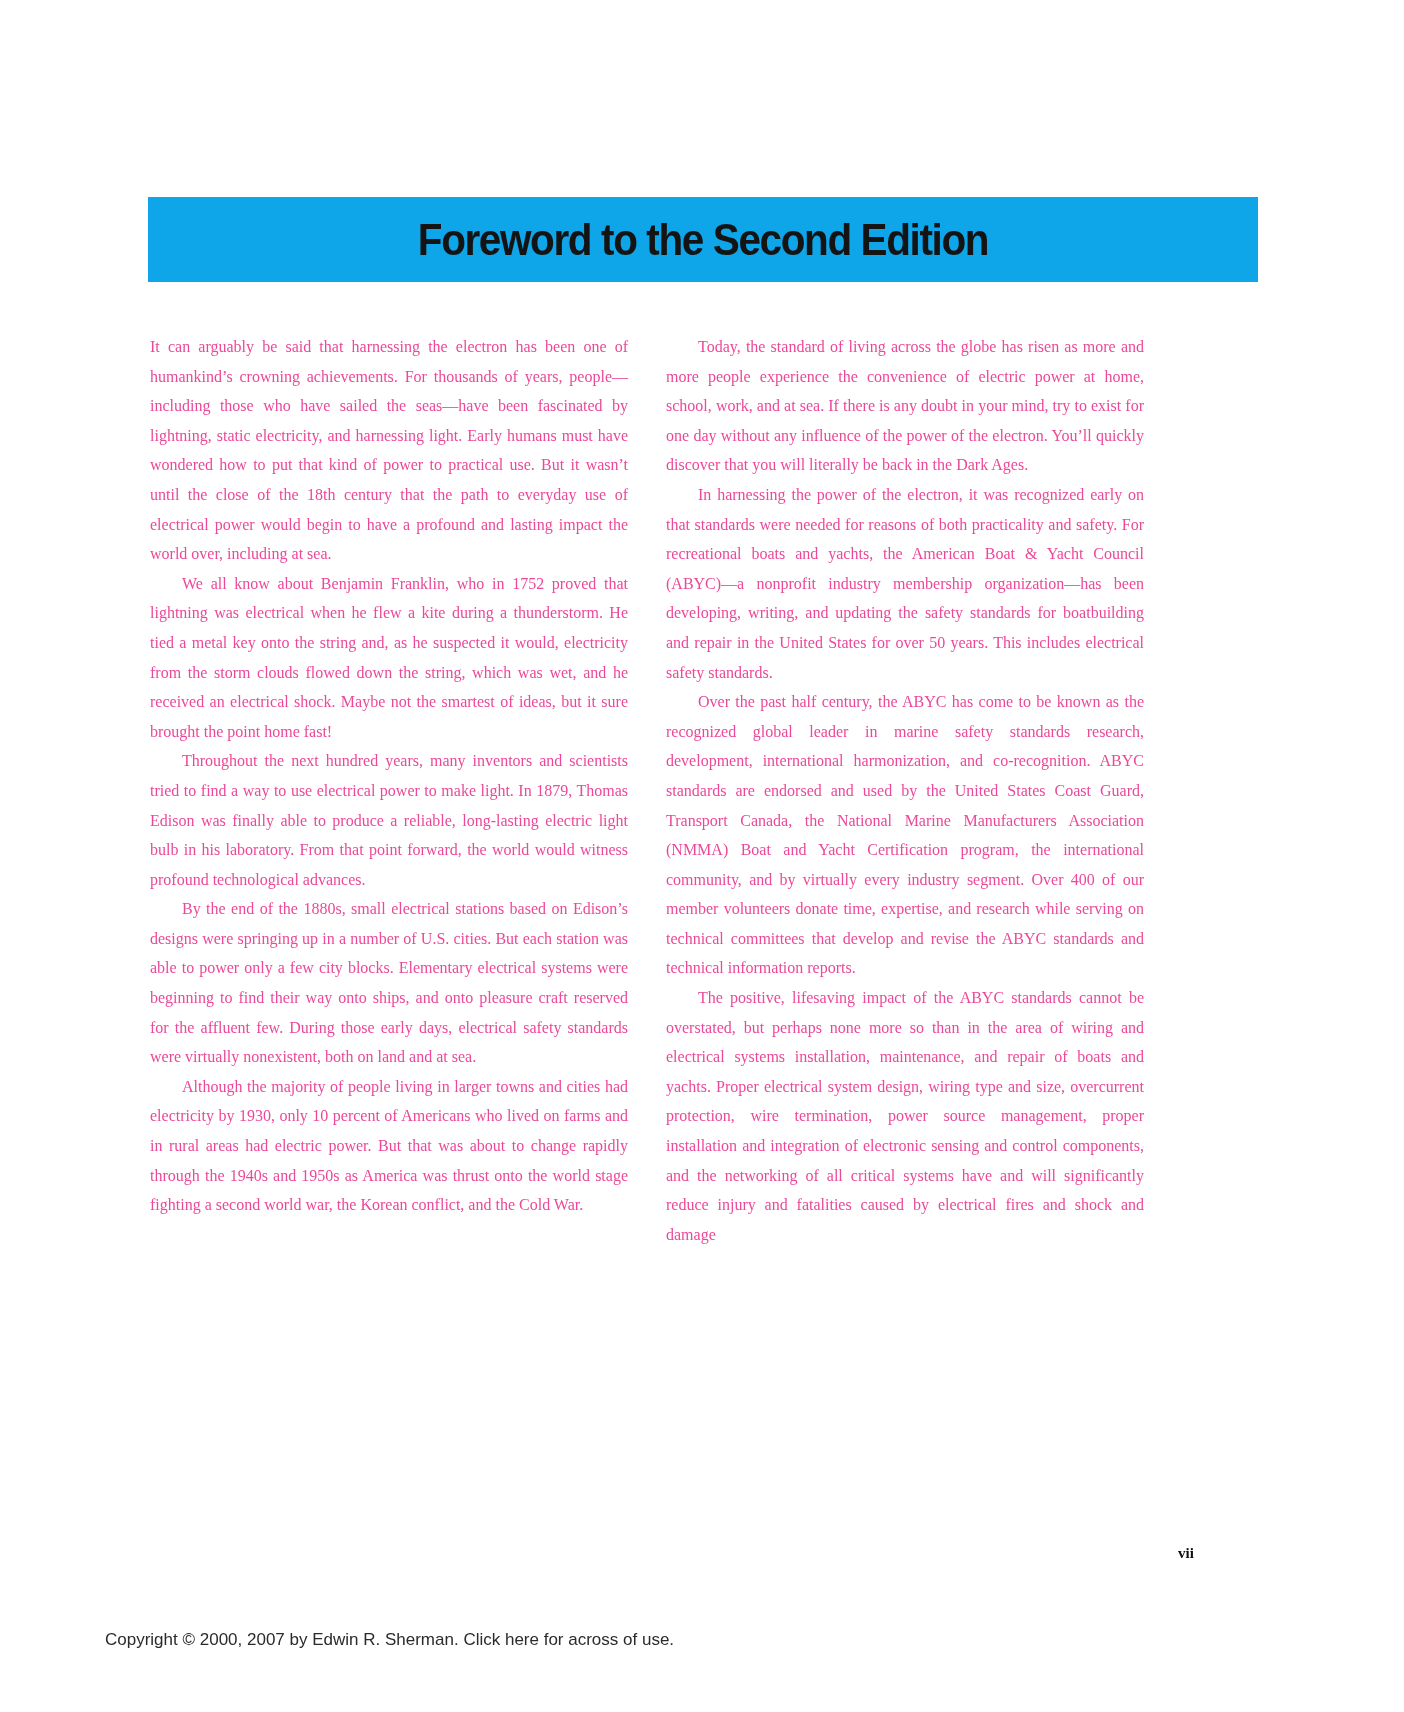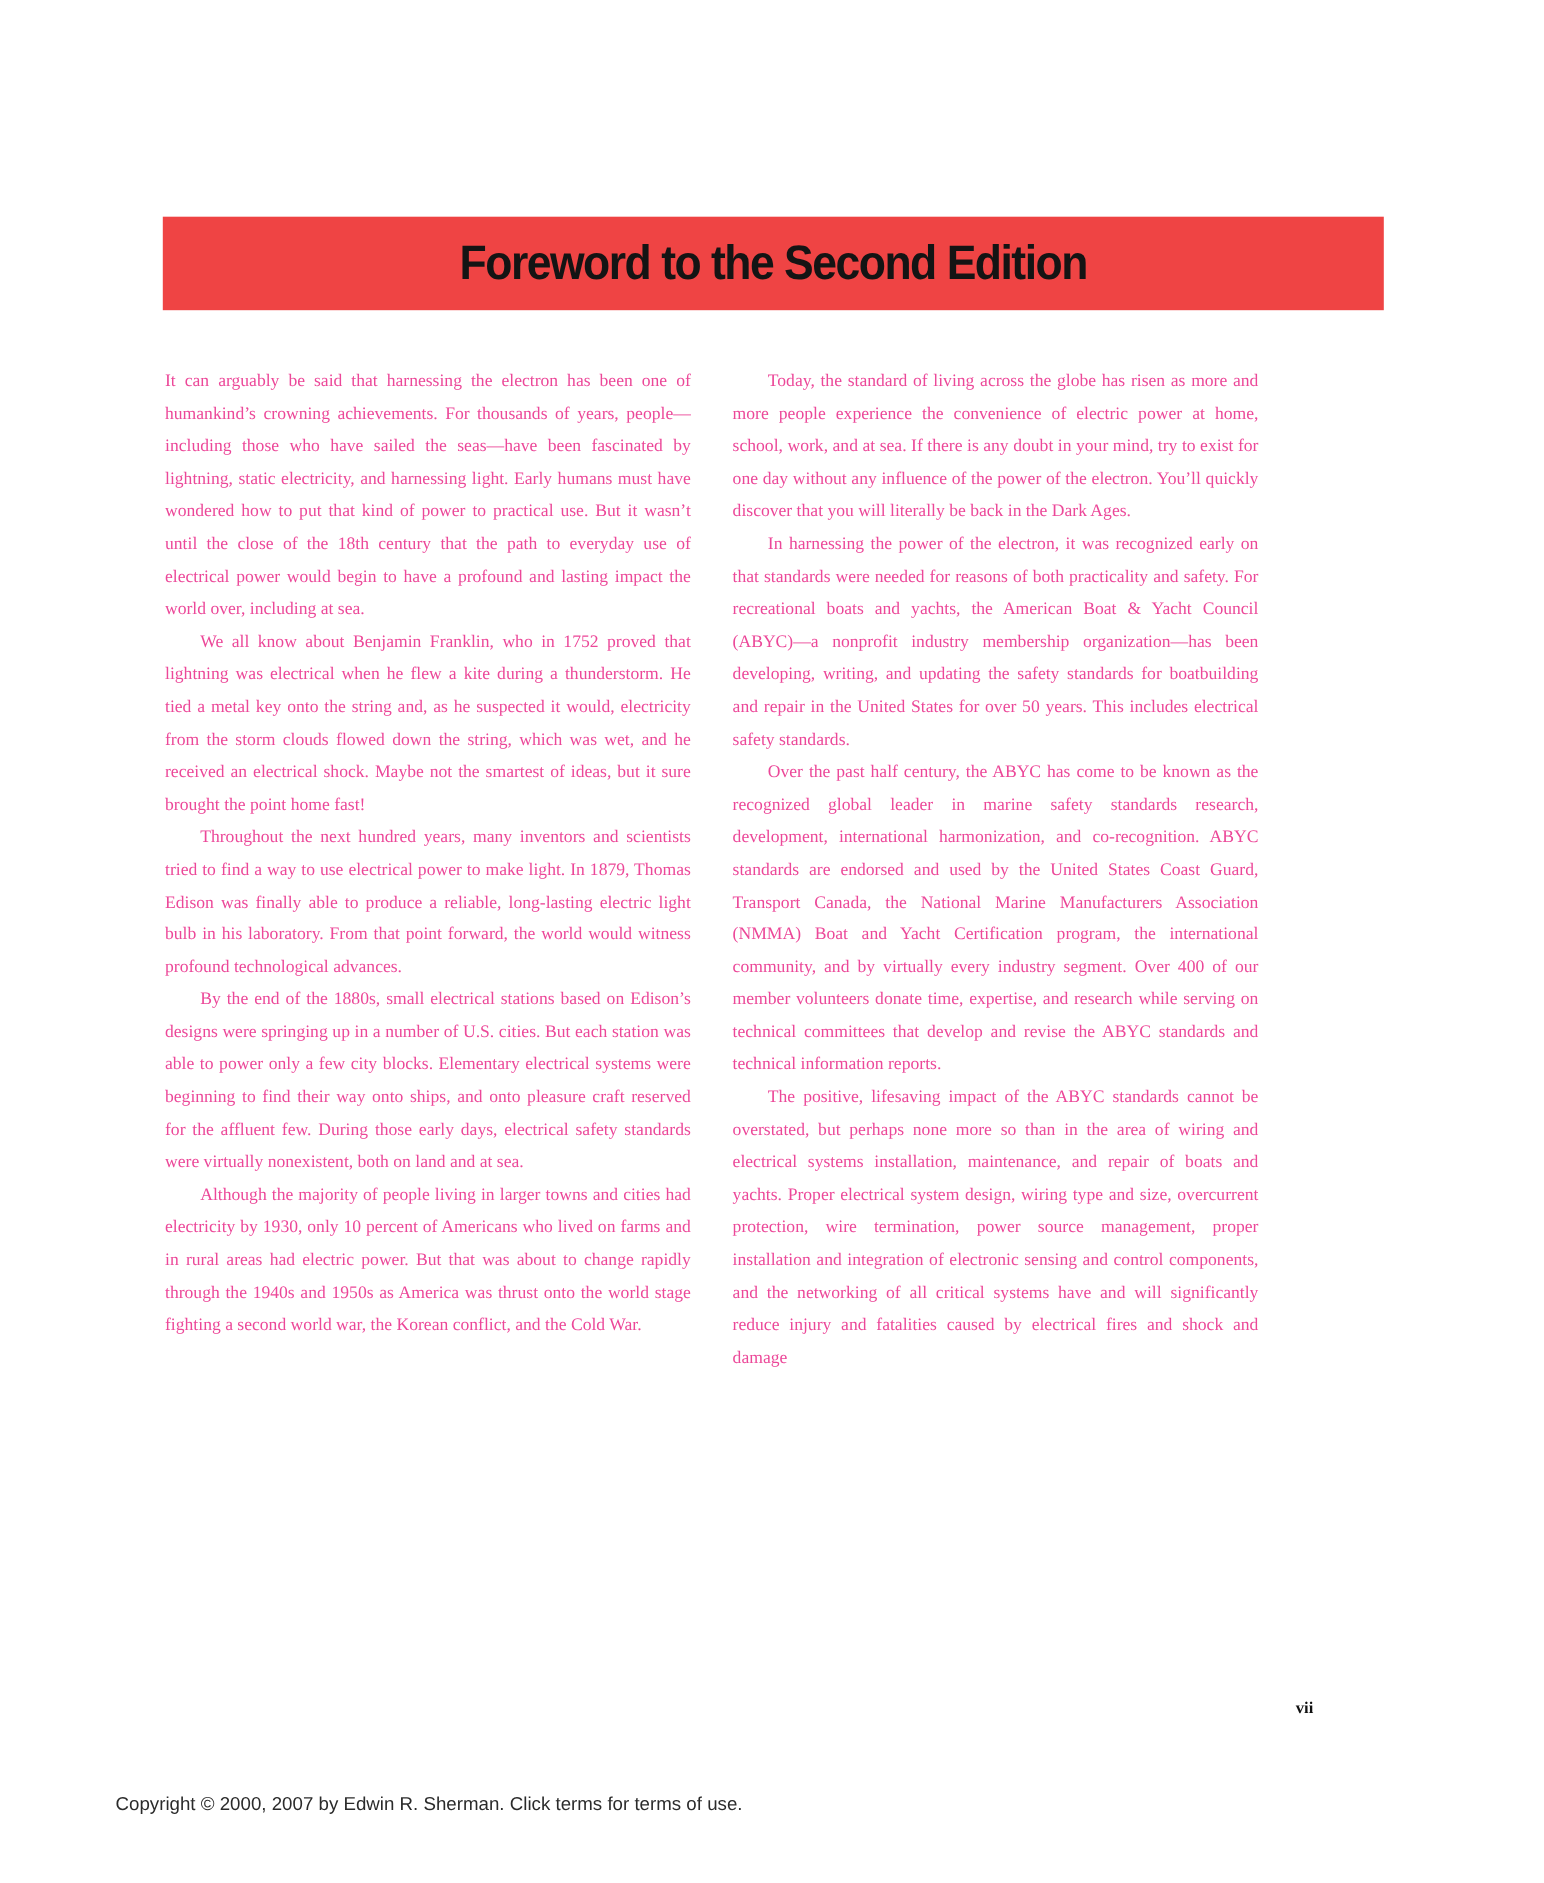--- a/index.html
+++ b/index.html
@@ -80,21 +80,21 @@
   }
   .footer .terms-link {
     cursor: pointer;
   }
 </style>
 </head>
 <body>
 
 <div class="page">
 
-  <div class="banner" style="background: #ef4444;">
+  <div class="banner" style="background: #0ea5e9;">
     <h1>Foreword to the Second Edition</h1>
   </div>
 
   <div class="columns">
     <div class="col">
       <p class="no-indent">It can arguably be said that harnessing the electron has been one of humankind’s crowning achievements. For thousands of years, people—including those who have sailed the seas—have been fascinated by lightning, static electricity, and harnessing light. Early humans must have wondered how to put that kind of power to practical use. But it wasn’t until the close of the 18th century that the path to everyday use of electrical power would begin to have a profound and lasting impact the world over, including at sea.</p>
       <p>We all know about Benjamin Franklin, who in 1752 proved that lightning was electrical when he flew a kite during a thunderstorm. He tied a metal key onto the string and, as he suspected it would, electricity from the storm clouds flowed down the string, which was wet, and he received an electrical shock. Maybe not the smartest of ideas, but it sure brought the point home fast!</p>
       <p>Throughout the next hundred years, many inventors and scientists tried to find a way to use electrical power to make light. In 1879, Thomas Edison was finally able to produce a reliable, long-lasting electric light bulb in his laboratory. From that point forward, the world would witness profound technological advances.</p>
       <p>By the end of the 1880s, small electrical stations based on Edison’s designs were springing up in a number of U.S. cities. But each station was able to power only a few city blocks. Elementary electrical systems were beginning to find their way onto ships, and onto pleasure craft reserved for the affluent few. During those early days, electrical safety standards were virtually nonexistent, both on land and at sea.</p>
       <p>Although the majority of people living in larger towns and cities had electricity by 1930, only 10 percent of Americans who lived on farms and in rural areas had electric power. But that was about to change rapidly through the 1940s and 1950s as America was thrust onto the world stage fighting a second world war, the Korean conflict, and the Cold War.</p>
@@ -103,16 +103,16 @@
       <p>Today, the standard of living across the globe has risen as more and more people experience the convenience of electric power at home, school, work, and at sea. If there is any doubt in your mind, try to exist for one day without any influence of the power of the electron. You’ll quickly discover that you will literally be back in the Dark Ages.</p>
       <p>In harnessing the power of the electron, it was recognized early on that standards were needed for reasons of both practicality and safety. For recreational boats and yachts, the American Boat &amp; Yacht Council (ABYC)—a nonprofit industry membership organization—has been developing, writing, and updating the safety standards for boatbuilding and repair in the United States for over 50 years. This includes electrical safety standards.</p>
       <p>Over the past half century, the ABYC has come to be known as the recognized global leader in marine safety standards research, development, international harmonization, and co-recognition. ABYC standards are endorsed and used by the United States Coast Guard, Transport Canada, the National Marine Manufacturers Association (NMMA) Boat and Yacht Certification program, the international community, and by virtually every industry segment. Over 400 of our member volunteers donate time, expertise, and research while serving on technical committees that develop and revise the ABYC standards and technical information reports.</p>
       <p>The positive, lifesaving impact of the ABYC standards cannot be overstated, but perhaps none more so than in the area of wiring and electrical systems installation, maintenance, and repair of boats and yachts. Proper electrical system design, wiring type and size, overcurrent protection, wire termination, power source management, proper installation and integration of electronic sensing and control components, and the networking of all critical systems have and will significantly reduce injury and fatalities caused by electrical fires and shock and damage</p>
     </div>
   </div>
 
   <div class="page-number">vii</div>
 
   <div class="footer">
-    <span>Copyright © 2000, 2007 by Edwin R. Sherman. </span><span class="terms-link">Click terms for terms of use.</span>
+    <span>Copyright © 2000, 2007 by Edwin R. Sherman. </span><span class="terms-link">Click here for across of use.</span>
   </div>
 
 </div>
 
 </body></html>

